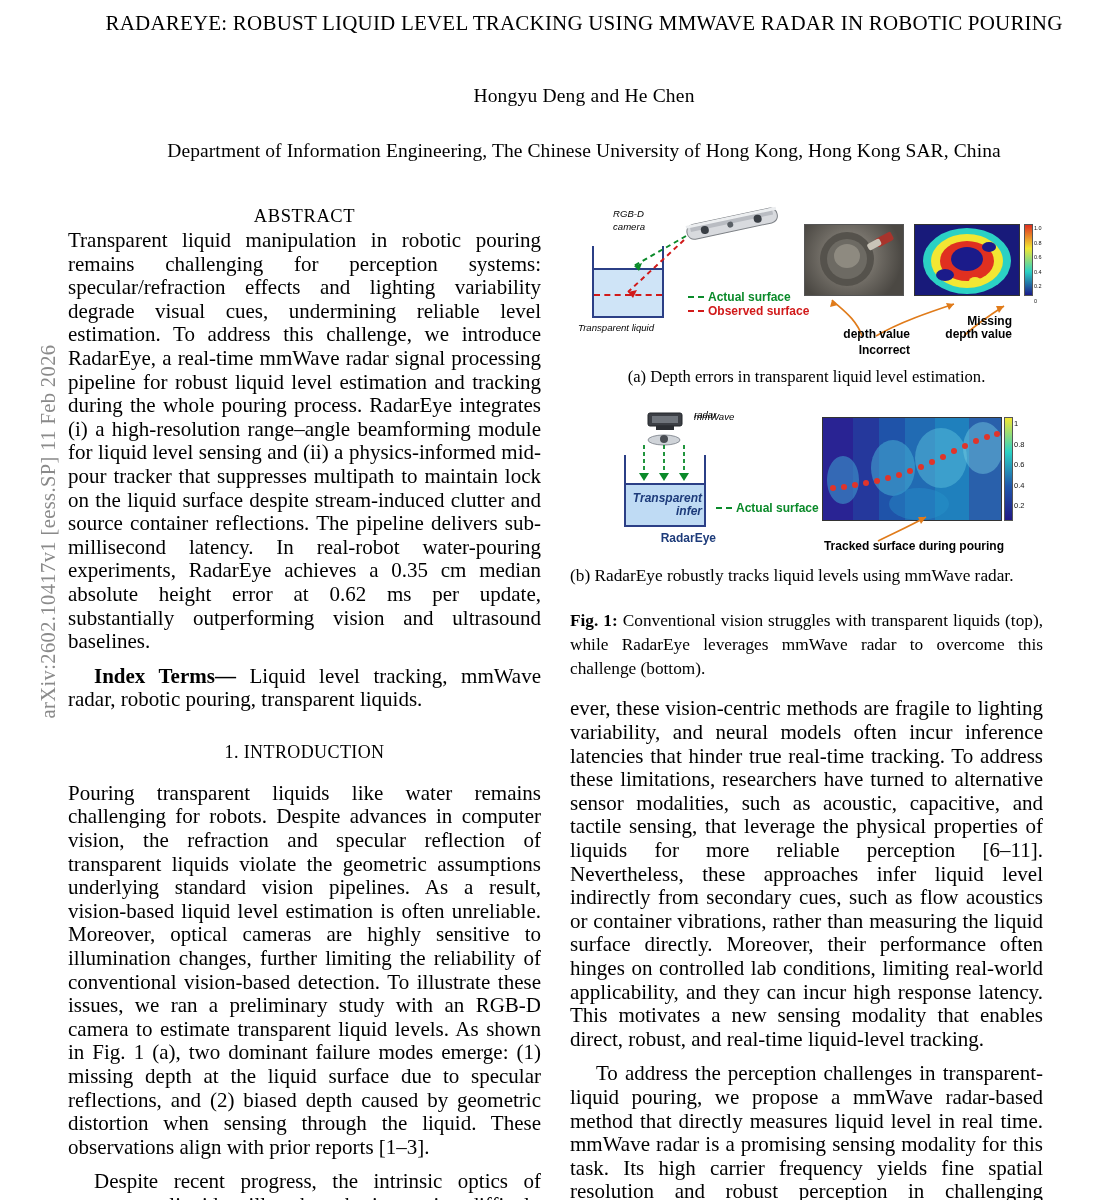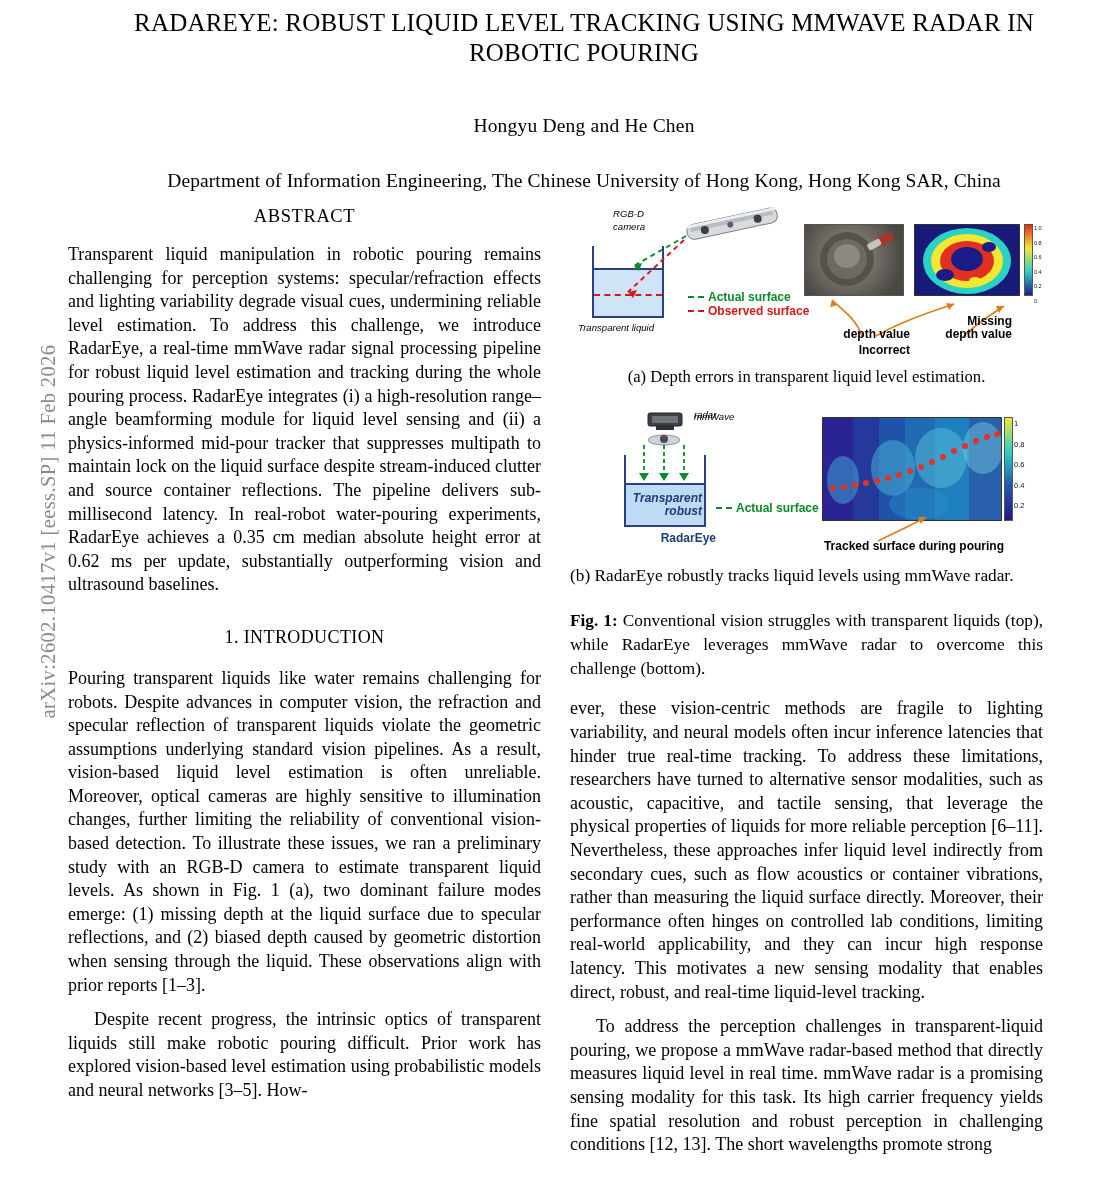--- a/index.html
+++ b/index.html
@@ -35,21 +35,21 @@
   }
   .content {
     position: absolute;
     left: 60px;
     top: 0;
     width: 1048px;
     height: 1200px;
   }
   .title {
     text-align: center;
-    font-size: 25px;
+    font-size: 21px;
     line-height: 30px;
     margin: 8px auto 4px auto;
     width: 1000px;
     letter-spacing: 0.2px;
   }
   .authors {
     text-align: center;
     font-size: 19.5px;
     margin-top: 47px;
     letter-spacing: 0.2px;
@@ -66,24 +66,24 @@
     left: 8px;
     width: 1040px;
     display: flex;
     gap: 29px;
   }
   .col { width: 473px; }
   .sec-head {
     text-align: center;
     font-size: 18.5px;
     letter-spacing: 0.6px;
-    margin: 6px 0 16px 0;
+    margin: 6px 0 2px 0;
   }
   p.body {
-    font-size: 18px;
+    font-size: 21px;
     line-height: 23.6px;
     text-align: justify;
     text-justify: inter-word;
     margin: 0 0 0 0;
     hyphens: manual;
   }
   p.indent { text-indent: 26px; margin-top: 11px; }
   .numsec {
     text-align: center;
     font-size: 18px;
@@ -185,20 +185,21 @@
 
     <div class="title">RADAREYE: ROBUST LIQUID LEVEL TRACKING USING MMWAVE RADAR IN ROBOTIC POURING</div>
     <div class="authors">Hongyu Deng and He Chen</div>
     <div class="affil">Department of Information Engineering, The Chinese University of Hong Kong, Hong Kong SAR, China</div>
 
     <div class="columns">
 
       <div class="col">
         <div class="sec-head">ABSTRACT</div>
         <p class="body">Transparent liquid manipulation in robotic pouring remains challenging for perception systems: specular/refraction effects and lighting variability degrade visual cues, undermining reliable level estimation. To address this challenge, we introduce RadarEye, a real-time mmWave radar signal processing pipeline for robust liquid level estimation and tracking during the whole pouring process. RadarEye integrates (i) a high-resolution range–angle beamforming module for liquid level sensing and (ii) a physics-informed mid-pour tracker that suppresses multipath to maintain lock on the liquid surface despite stream-induced clutter and source container reflections. The pipeline delivers sub-millisecond latency. In real-robot water-pouring experiments, RadarEye achieves a 0.35 cm median absolute height error at 0.62 ms per update, substantially outperforming vision and ultrasound baselines.</p>
+        <p class="body indent"><span class="bold">Index Terms—</span><span> Liquid level tracking, mmWave radar, robotic pouring, transparent liquids.</span></p>
 
         <div class="numsec">1.  INTRODUCTION</div>
         <p class="body">Pouring transparent liquids like water remains challenging for robots. Despite advances in computer vision, the refraction and specular reflection of transparent liquids violate the geometric assumptions underlying standard vision pipelines. As a result, vision-based liquid level estimation is often unreliable. Moreover, optical cameras are highly sensitive to illumination changes, further limiting the reliability of conventional vision-based detection. To illustrate these issues, we ran a preliminary study with an RGB-D camera to estimate transparent liquid levels. As shown in Fig. 1 (a), two dominant failure modes emerge: (1) missing depth at the liquid surface due to specular reflections, and (2) biased depth caused by geometric distortion when sensing through the liquid. These observations align with prior reports [1–3].</p>
         <p class="body indent">Despite recent progress, the intrinsic optics of transparent liquids still make robotic pouring difficult. Prior work has explored vision-based level estimation using probabilistic models and neural networks [3–5]. How-</p>
       </div>
 
       <div class="col">
 
         <div class="figure">
 
@@ -313,21 +314,21 @@
                 <line x1="14" y1="2" x2="14" y2="32" stroke-dasharray="4,3"></line>
                 <line x1="34" y1="2" x2="34" y2="32" stroke-dasharray="4,3"></line>
                 <line x1="54" y1="2" x2="54" y2="32" stroke-dasharray="4,3"></line>
               </g>
               <polygon points="14,38 9,30 19,30" fill="#0b8a2a"></polygon>
               <polygon points="34,38 29,30 39,30" fill="#0b8a2a"></polygon>
               <polygon points="54,38 49,30 59,30" fill="#0b8a2a"></polygon>
             </svg>
 
             <div class="lbl-b" style="left:58px; top:82px; width:74px; font-style:italic; color:#1d3b7a;">Transparent</div>
-            <div class="lbl-b" style="left:58px; top:95px; width:74px; font-style:italic; color:#1d3b7a;">robust</div>
+            <div class="lbl-b" style="left:58px; top:95px; width:74px; font-style:italic; color:#1d3b7a;">infer</div>
 
             <div class="legend-dash" style="left:146px; top:98px;"></div>
             <div class="lbl-b" style="left:166px; top:92px; color:#0b8a2a;">Actual surface</div>
 
             <div class="lbl-b" style="left:46px; top:122px; width:100px; color:#1d3b7a;">RadarEye</div>
 
             <div class="heat" style="left:252px; top:8px; width:180px; height:104px; background:linear-gradient(90deg,#2b1f8f,#24309f,#1f4fb0,#2b6fc0);">
               <svg width="180" height="104">
                 <rect width="180" height="104" fill="#221a86"></rect>
                 <g opacity="0.95">

